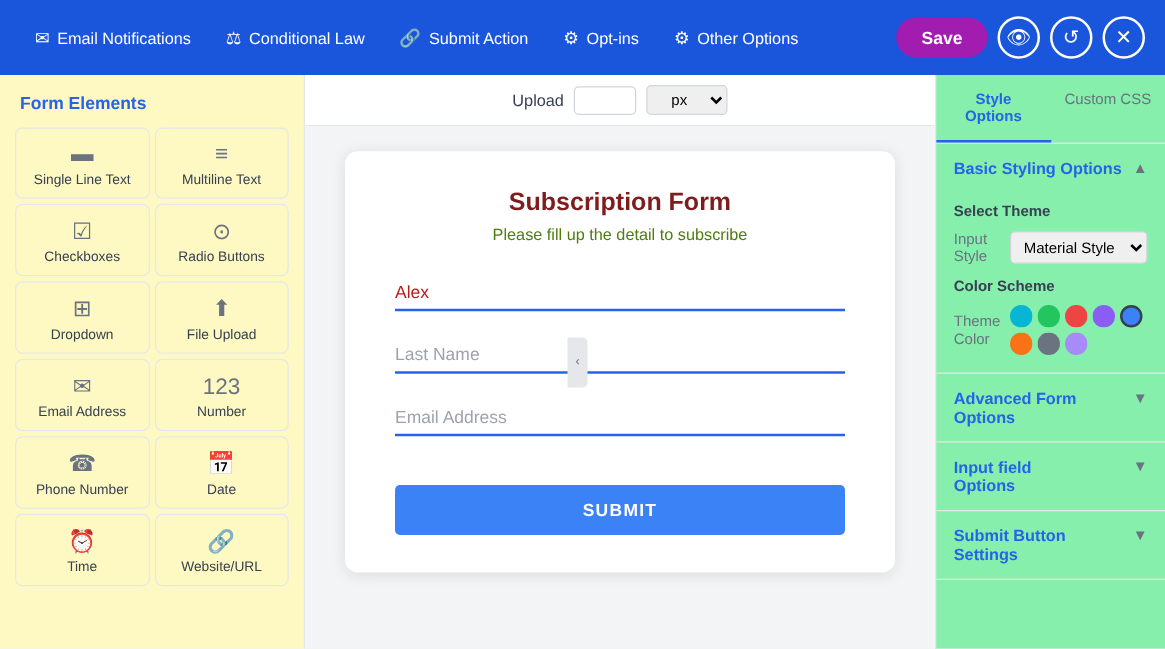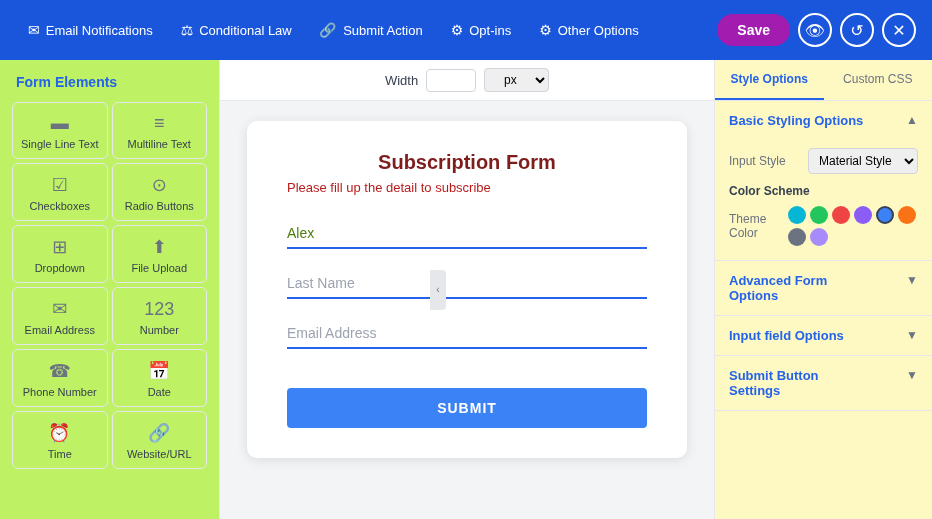--- a/index.html
+++ b/index.html
@@ -53,22 +53,22 @@
     }
 
     
     .main-layout {
       display: flex;
       height: 459px;
     }
 
     
     .sidebar {
-      width: 220px;
-      background: #bef264;
+      width: 244px;
+      background: #fef9c3;
       border-right: 1px solid #e5e7eb;
       overflow-y: auto;
       flex-shrink: 0;
     }
     .sidebar-title {
       color: #2563eb;
       font-size: 14px;
       font-weight: 600;
       padding: 14px 16px 8px;
     }
@@ -162,56 +162,56 @@
       margin: 20px auto;
     }
     .form-title {
       text-align: center;
       font-size: 20px;
       font-weight: 700;
       color: #7f1d1d;
       margin-bottom: 6px;
     }
     .form-subtitle {
-      text-align: left;
+      text-align: center;
       font-size: 13px;
-      color: #b91c1c;
+      color: #4d7c0f;
       margin-bottom: 24px;
     }
     .form-field {
       margin-bottom: 20px;
     }
     .form-field input {
       width: 100%;
       border: none;
       border-bottom: 2px solid #2563eb;
       padding: 6px 0;
       font-size: 14px;
       outline: none;
-      color: #4d7c0f;
+      color: #b91c1c;
     }
     .form-field input::placeholder { color: #9ca3af; }
     .submit-btn {
       width: 100%;
       background: #3b82f6;
       color: white;
       border: none;
       border-radius: 4px;
       padding: 12px;
       font-size: 14px;
       font-weight: 600;
       letter-spacing: 1px;
       cursor: pointer;
       margin-top: 19px;
     }
 
     
     .right-panel {
-      width: 218px;
-      background: #fef9c3;
+      width: 184px;
+      background: #86efac;
       border-left: 1px solid #e5e7eb;
       flex-shrink: 0;
       overflow-y: auto;
     }
     .panel-tabs {
       display: flex;
       border-bottom: 1px solid #e5e7eb;
     }
     .panel-tab {
       flex: 1;
@@ -397,21 +397,21 @@
         </div>
       </div>
   </div>
 
   <div style="position:relative;">
     <div class="sidebar-collapse">‹</div>
   </div>
 
   <div class="canvas-area">
     <div class="canvas-toolbar">
-      <span>Width</span>
+      <span>Upload</span>
       <input type="text" style="">
       <select>
         <option>px</option>
         <option>%</option>
       </select>
     </div>
 
     <div class="form-card">
       <div class="form-title">Subscription Form</div>
       <div class="form-subtitle">Please fill up the detail to subscribe</div>
@@ -433,20 +433,21 @@
       <div class="panel-tab active">Style Options</div>
       <div class="panel-tab">Custom CSS</div>
     </div>
 
     <div class="accordion-item">
       <div class="accordion-header">
         <span>Basic Styling Options</span>
         <span class="accordion-chevron">▲</span>
       </div>
       <div class="accordion-body">
+        <div class="section-label">Select Theme</div>
         <div class="option-row">
           <span class="option-label">Input Style</span>
           <select class="option-select">
             <option>Material Style</option>
             <option>Default Style</option>
           </select>
         </div>
         <div class="color-section-label">Color Scheme</div>
         <div class="color-row">
           <span class="color-label">Theme Color</span>

